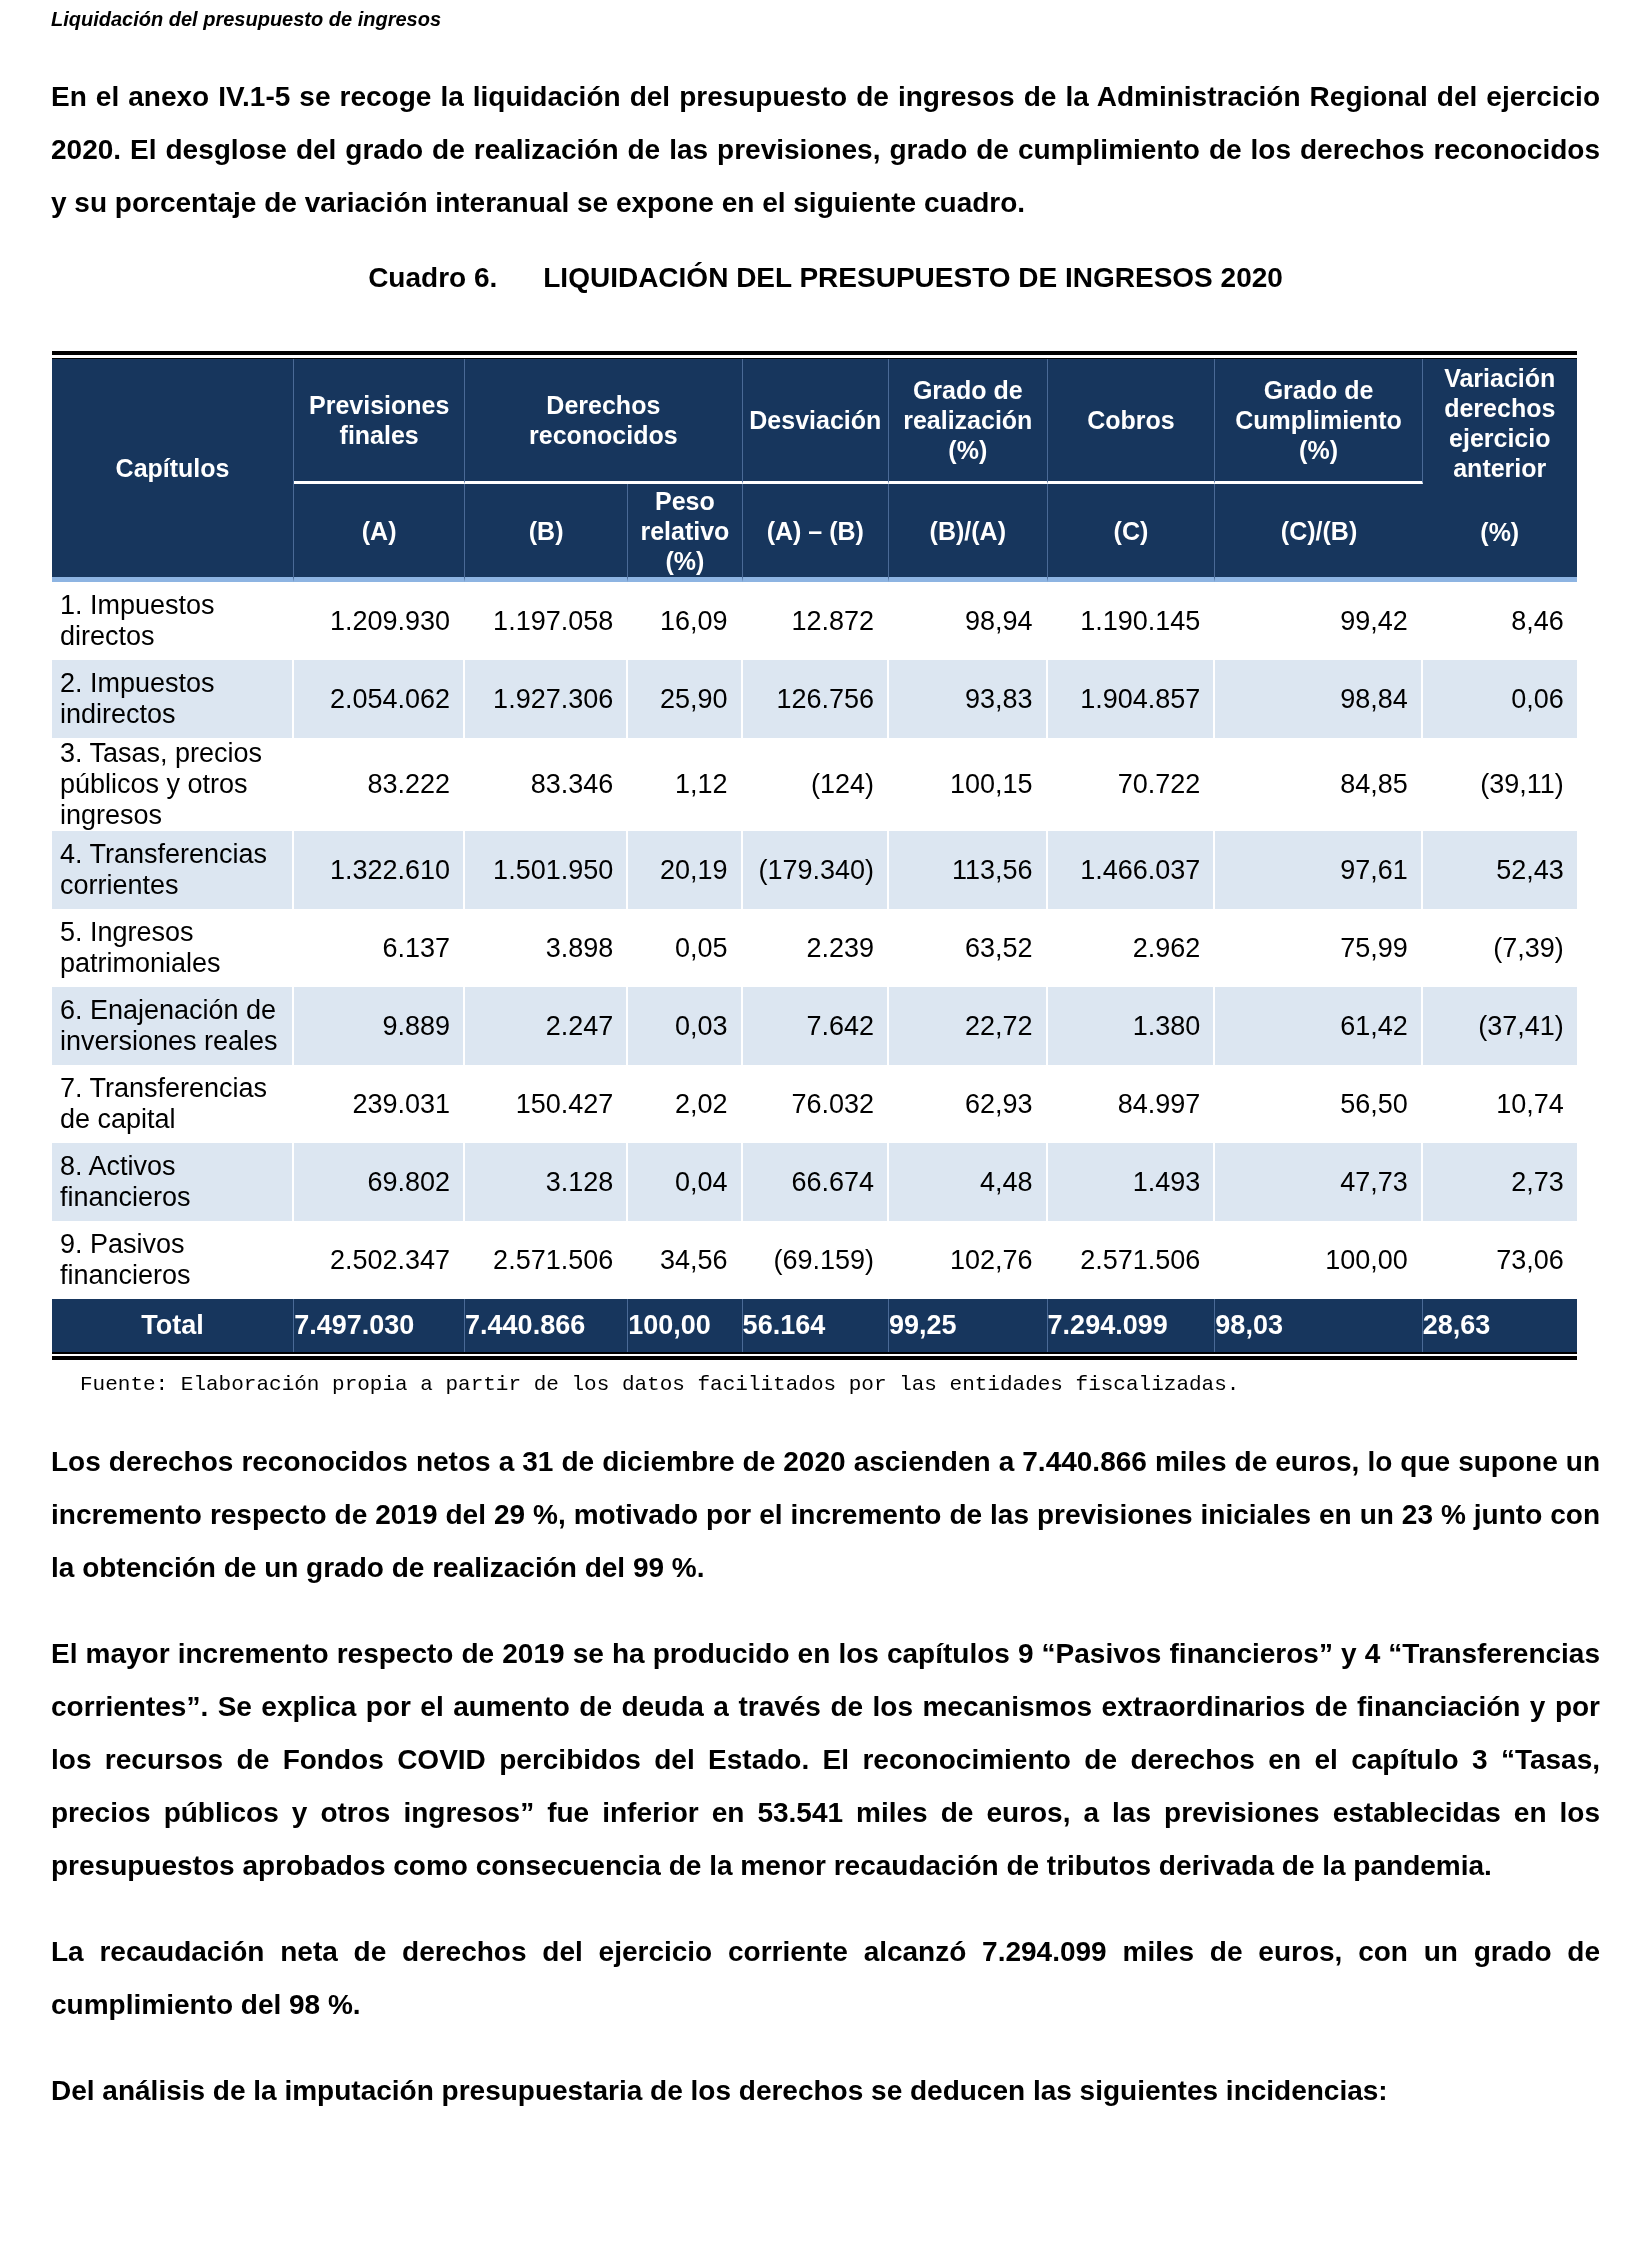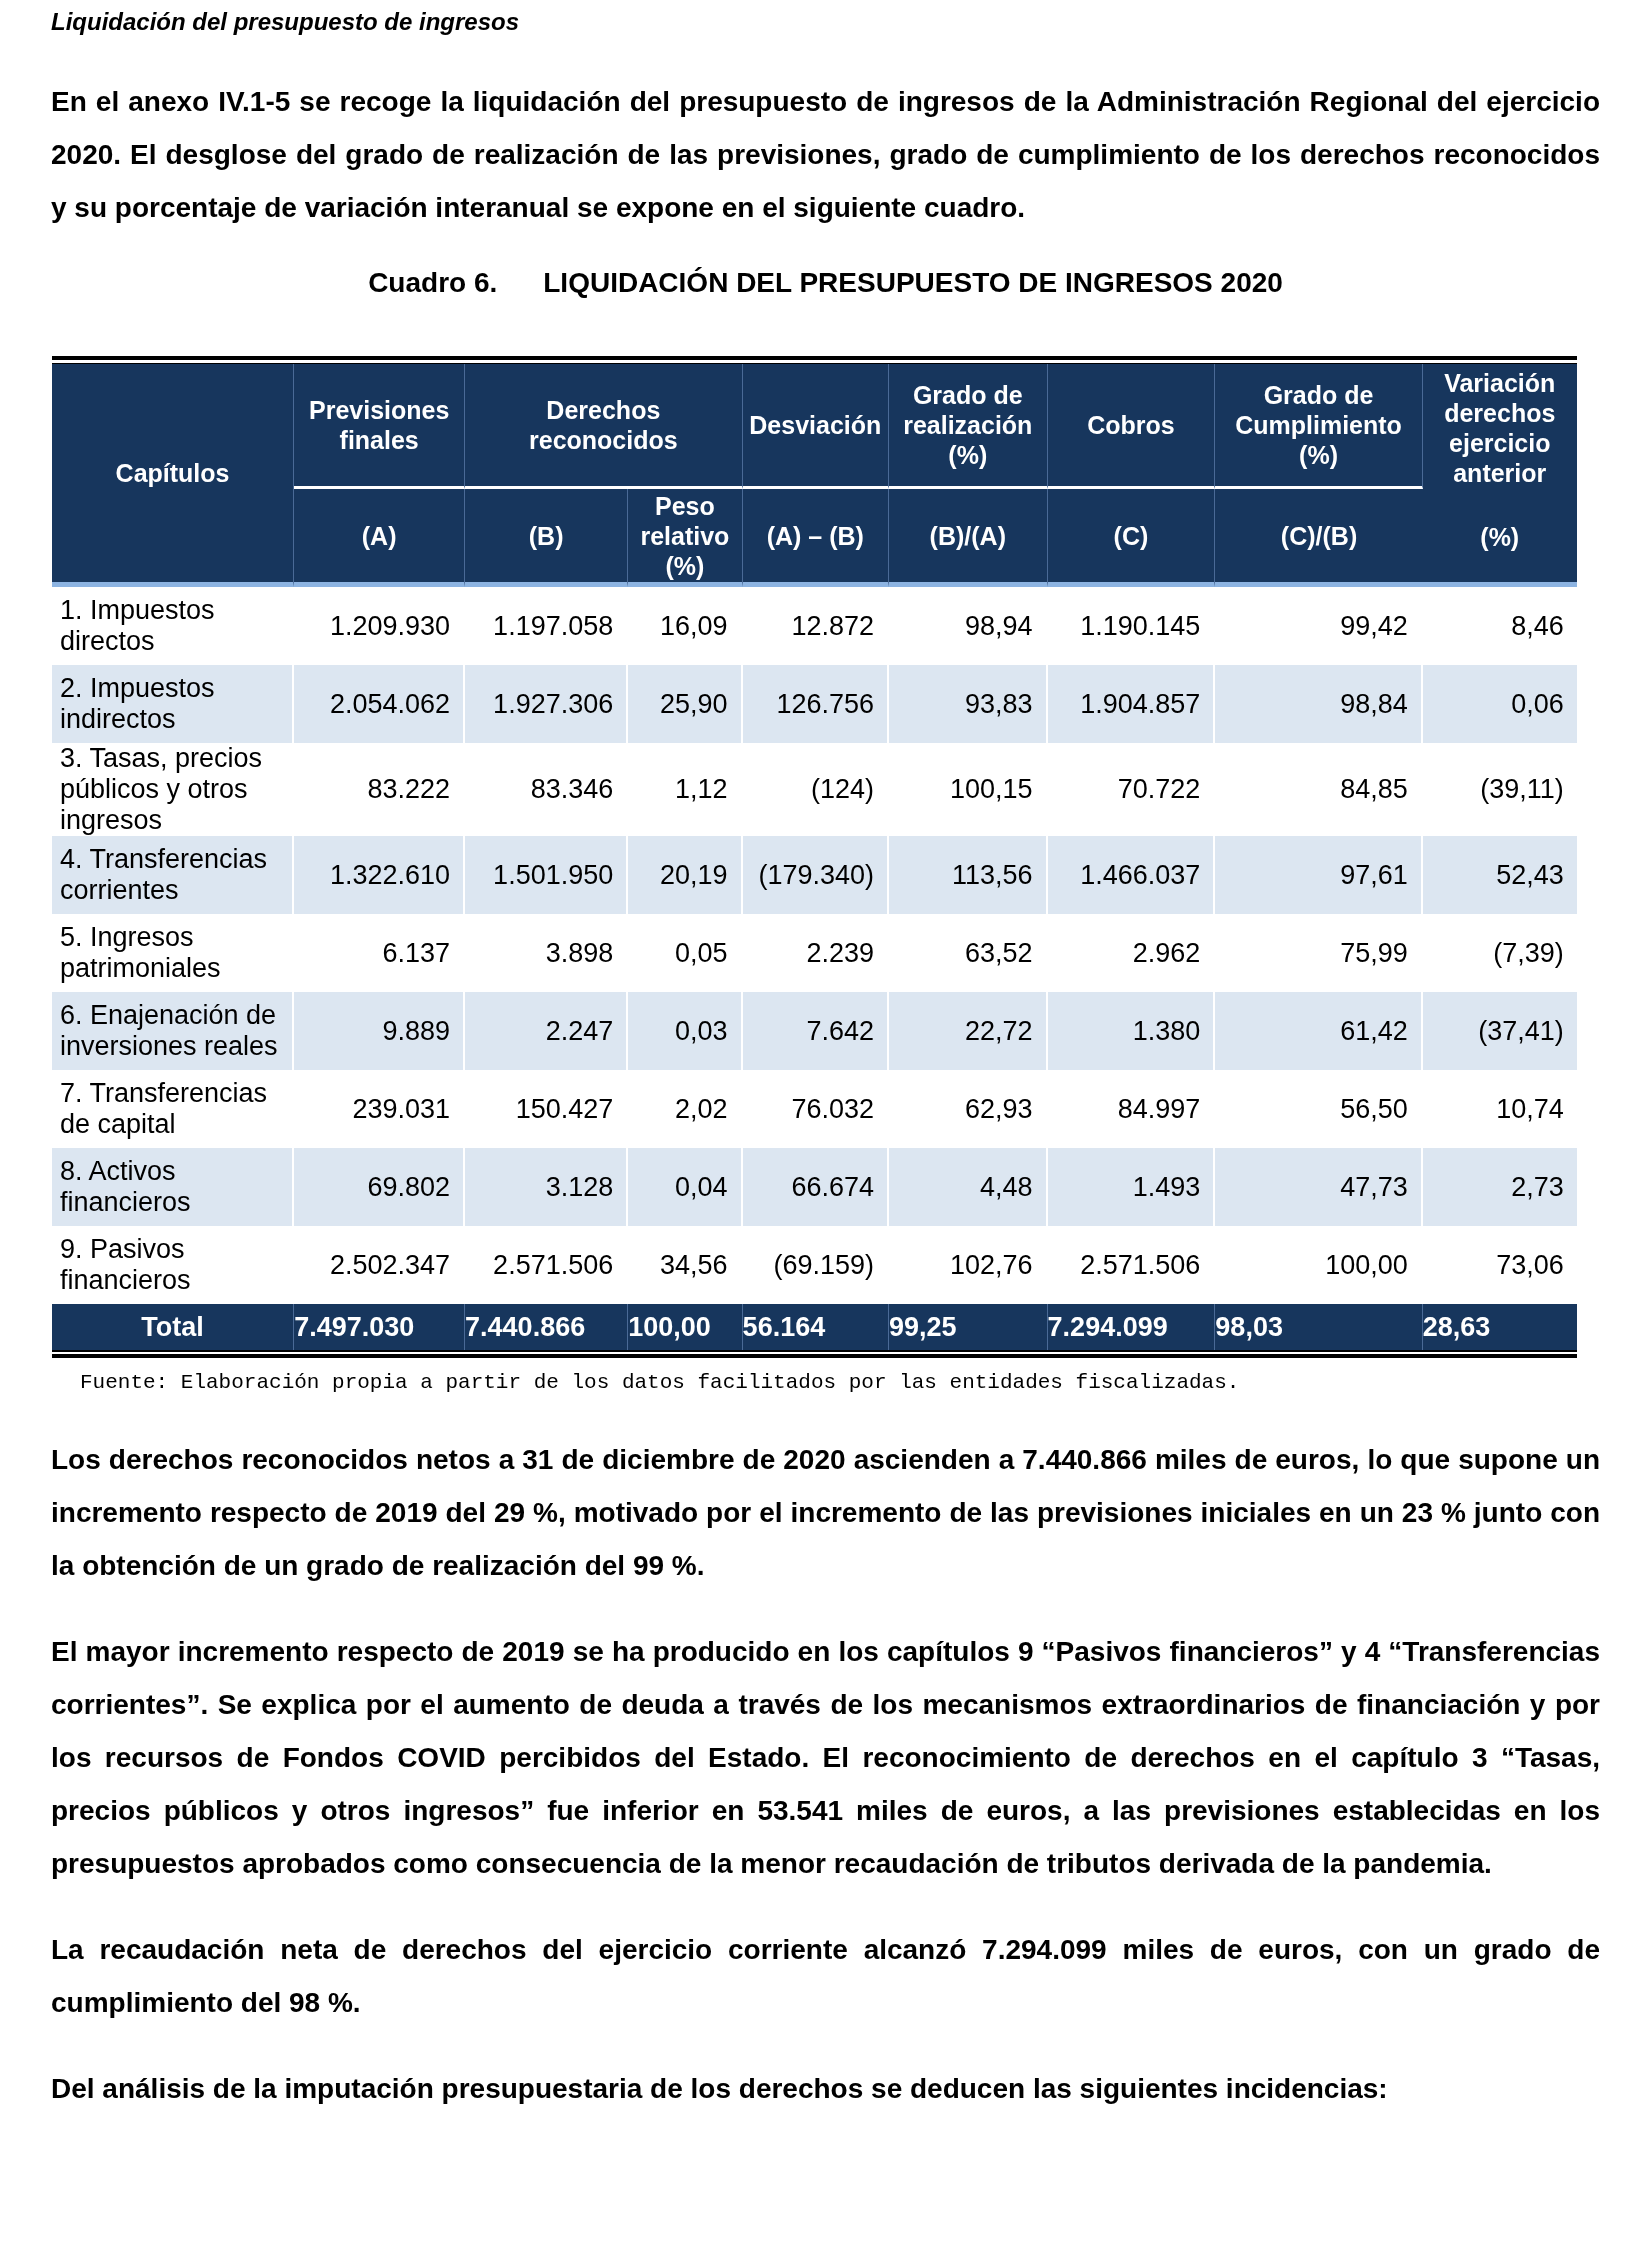--- a/index.html
+++ b/index.html
@@ -4,21 +4,21 @@
 <style>
   html,body{margin:0;padding:0;background:#ffffff;}
   body{
     width:1649px;height:2261px;overflow:hidden;
     font-family:"Liberation Sans","DejaVu Sans",sans-serif;
     color:#000;
     -webkit-font-smoothing:antialiased;
   }
   .page{padding:8.1px 49px 0 51px;}
   h1.doc-title{
-    font-size:24px;font-weight:bold;font-style:italic;
+    font-size:20px;font-weight:bold;font-style:italic;
     margin:0 0 39px 0;letter-spacing:0;
   }
   p.body-par{
     font-size:28px;line-height:53px;text-align:justify;
     margin:0 0 33px 0;
     font-weight:bold;
   }
   .caption{
     text-align:center;font-size:28px;font-weight:bold;
     margin:9.8px 0 57px 0;white-space:nowrap;
@@ -56,21 +56,21 @@
   tbody td{
     font-size:27px;line-height:31px;vertical-align:middle;
     border-right:2.4px solid #ffffff;padding:0;
   }
   tbody td:last-child{border-right:none;}
   tbody td.cap{text-align:left;padding:0 3.3px 0 8.1px;height:78px;}
   tbody td.num{text-align:right;padding-right:13px;}
   tbody tr.shaded td{background:#DCE6F1;}
   tr.total-row td{
     background:#17365D;color:#fff;font-weight:bold;
-    font-size:27px;height:46px;border-right:1.6px solid #4a6a96;
+    font-size:27px;height:53px;border-right:1.6px solid #4a6a96;
     vertical-align:middle;
   }
   tr.total-row td:last-child{border-right:none;}
   tr.total-row td.cap{text-align:center;padding:0;}
   tr.total-row td.num{text-align:left;padding-right:2px;margin-top:48px;}
   .source-note{
     font-size:21px;margin:0 0 39px 0;padding-left:29px;font-family:Liberation Mono, monospace;
   }
 </style>
 </head>

